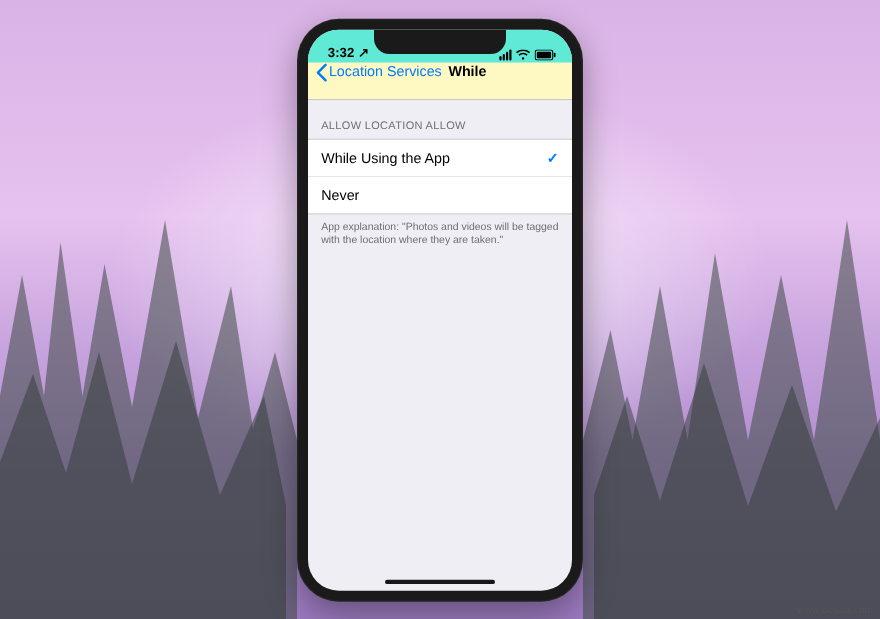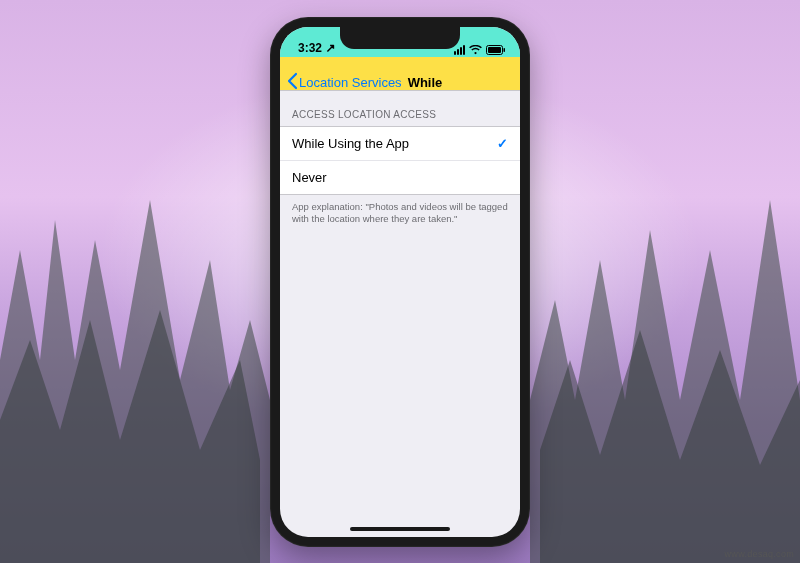--- a/index.html
+++ b/index.html
@@ -54,22 +54,22 @@
   }
   .status-left { width: 50px; }
   .status-right { display: flex; align-items: center; gap: 4px; }
   .sig-bars { display: inline-flex; align-items: flex-end; gap: 1px; }
   .sig-bars span { width: 2px; background: #000; display: inline-block; border-radius: 1px; }
   .sig-bars span:nth-child(1){height:4px} .sig-bars span:nth-child(2){height:6px}
   .sig-bars span:nth-child(3){height:8px} .sig-bars span:nth-child(4){height:10px}
   .wifi-icon svg, .battery-icon svg { display: block; }
 
   .nav-bar {
-    background: #fde047; border-bottom: 1px solid #c8c7cc;
-    height: 34px; display: flex; align-items: flex-end; padding: 0 6px;
+    background: #fef9c3; border-bottom: 1px solid #c8c7cc;
+    height: 34px; display: flex; align-items: flex-start; padding: 0 6px;
     font-size: 13px;
   }
   .back-chevron { color: #007aff; margin-right: 1px; display: inline-flex; }
   .back-label { color: #007aff; font-size: 13px; }
   .nav-title { color: #000; font-weight: 600; margin-left: 6px; font-size: 13px; }
 
   .section-header {
     padding: 18px 12px 6px 12px;
     font-size: 10px; color: #6d6d72; letter-spacing: 0.3px;
   }
@@ -135,21 +135,21 @@
       <div class="nav-bar">
         <span class="back-chevron">
           <svg width="12" height="18" viewBox="0 0 12 18">
               <path d="M10 2 L3 9 L10 16" stroke="#007aff" stroke-width="2.2" fill="none" stroke-linecap="round" stroke-linejoin="round"></path>
             </svg>
         </span>
         <span class="back-label">Location Services</span>
         <span class="nav-title">While</span>
       </div>
 
-      <div class="section-header">ACCESS LOCATION ACCESS</div>
+      <div class="section-header">ALLOW LOCATION ALLOW</div>
 
       <div class="list">
         <div class="row">
           <span>While Using the App</span>
           <span class="checkmark">✓</span>
         </div>
         <div class="row">
           <span>Never</span>
         </div>
       </div>

